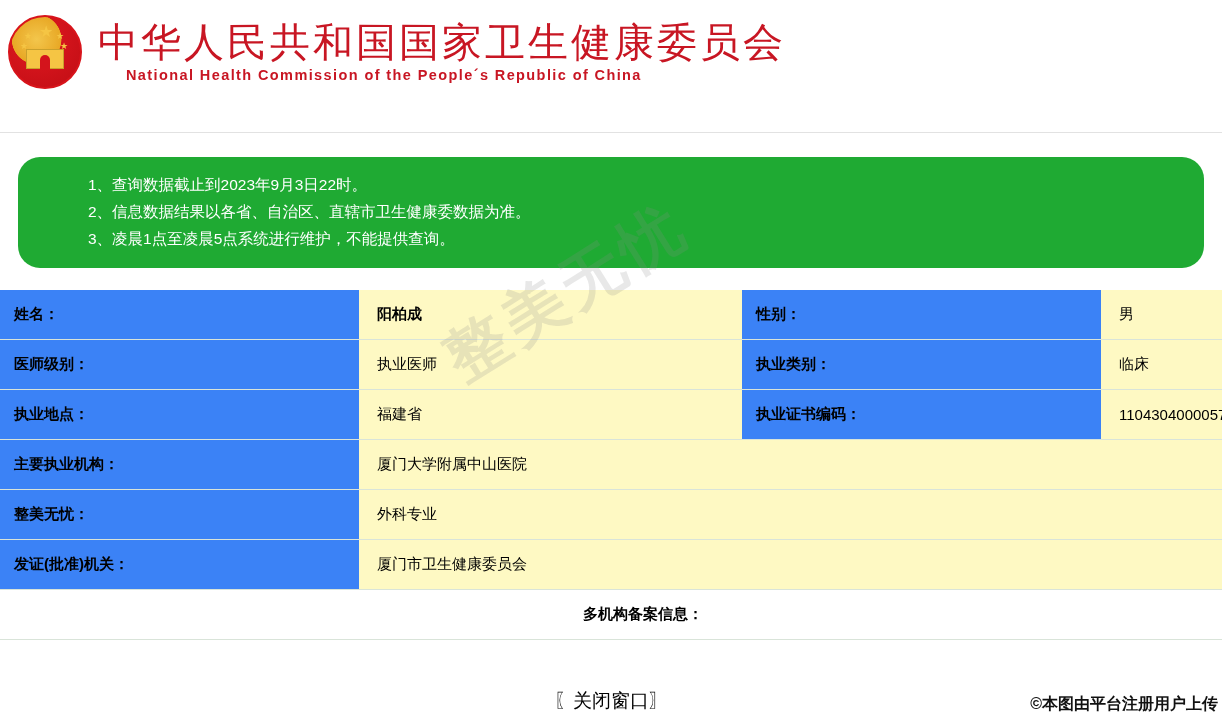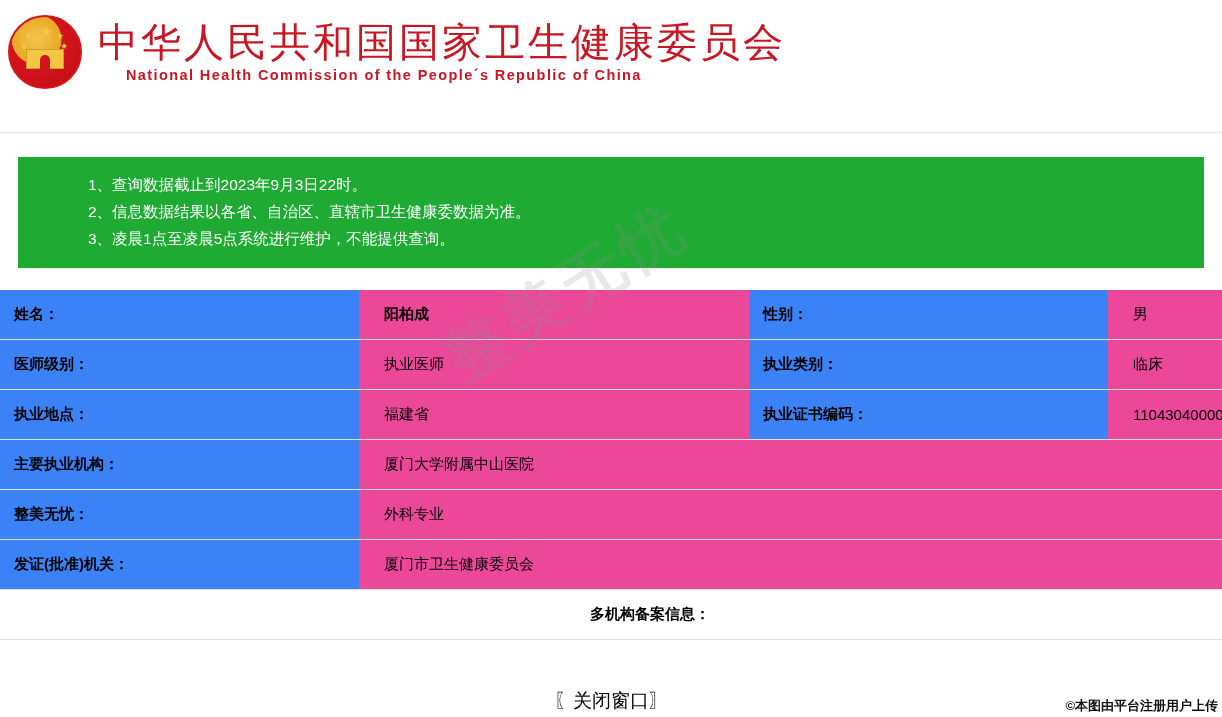--- a/index.html
+++ b/index.html
@@ -98,20 +98,21 @@
     margin-top: 28px;
   }
 
   
   .notice {
     margin: 24px 18px 0 18px;
     background: #1faa33;
     color: #ffffff;
     padding: 14px 0 16px 0;
     box-sizing: border-box;
+    border-radius: 22px;
   }
   .notice-line {
     font-size: 15.5px;
     line-height: 27px;
     padding-left: 70px;
     white-space: nowrap;
   }
 
   
   .info-table {
@@ -126,22 +127,22 @@
     font-size: 15px;
     padding: 0;
     vertical-align: middle;
   }
   td.lbl {
     background: #3b82f6;
     font-weight: bold;
     padding-left: 14px;
   }
   td.val {
-    background: #ec4899;
-    padding-left: 25px;
+    background: #fef9c3;
+    padding-left: 18px;
   }
   td.val.bold { font-weight: bold; }
   .col-l1 { width: 345px; }
   .col-v1 { width: 365px; }
   .col-l2 { width: 345px; }
   .col-v2 { width: 167px; }
 
   .subsection {
     text-align: center;
     font-weight: bold;
@@ -172,21 +173,21 @@
     color: rgba(140, 140, 140, 0.20);
     transform: rotate(-32deg);
     letter-spacing: 6px;
     pointer-events: none;
     white-space: nowrap;
   }
   .corner-note {
     position: absolute;
     right: 4px;
     bottom: 2px;
-    font-size: 13px;
+    font-size: 16px;
     font-weight: bold;
     color: #111;
     white-space: nowrap;
   }
 </style>
 </head>
 <body>
 
 <div class="header-banner">
   <div class="emblem">

